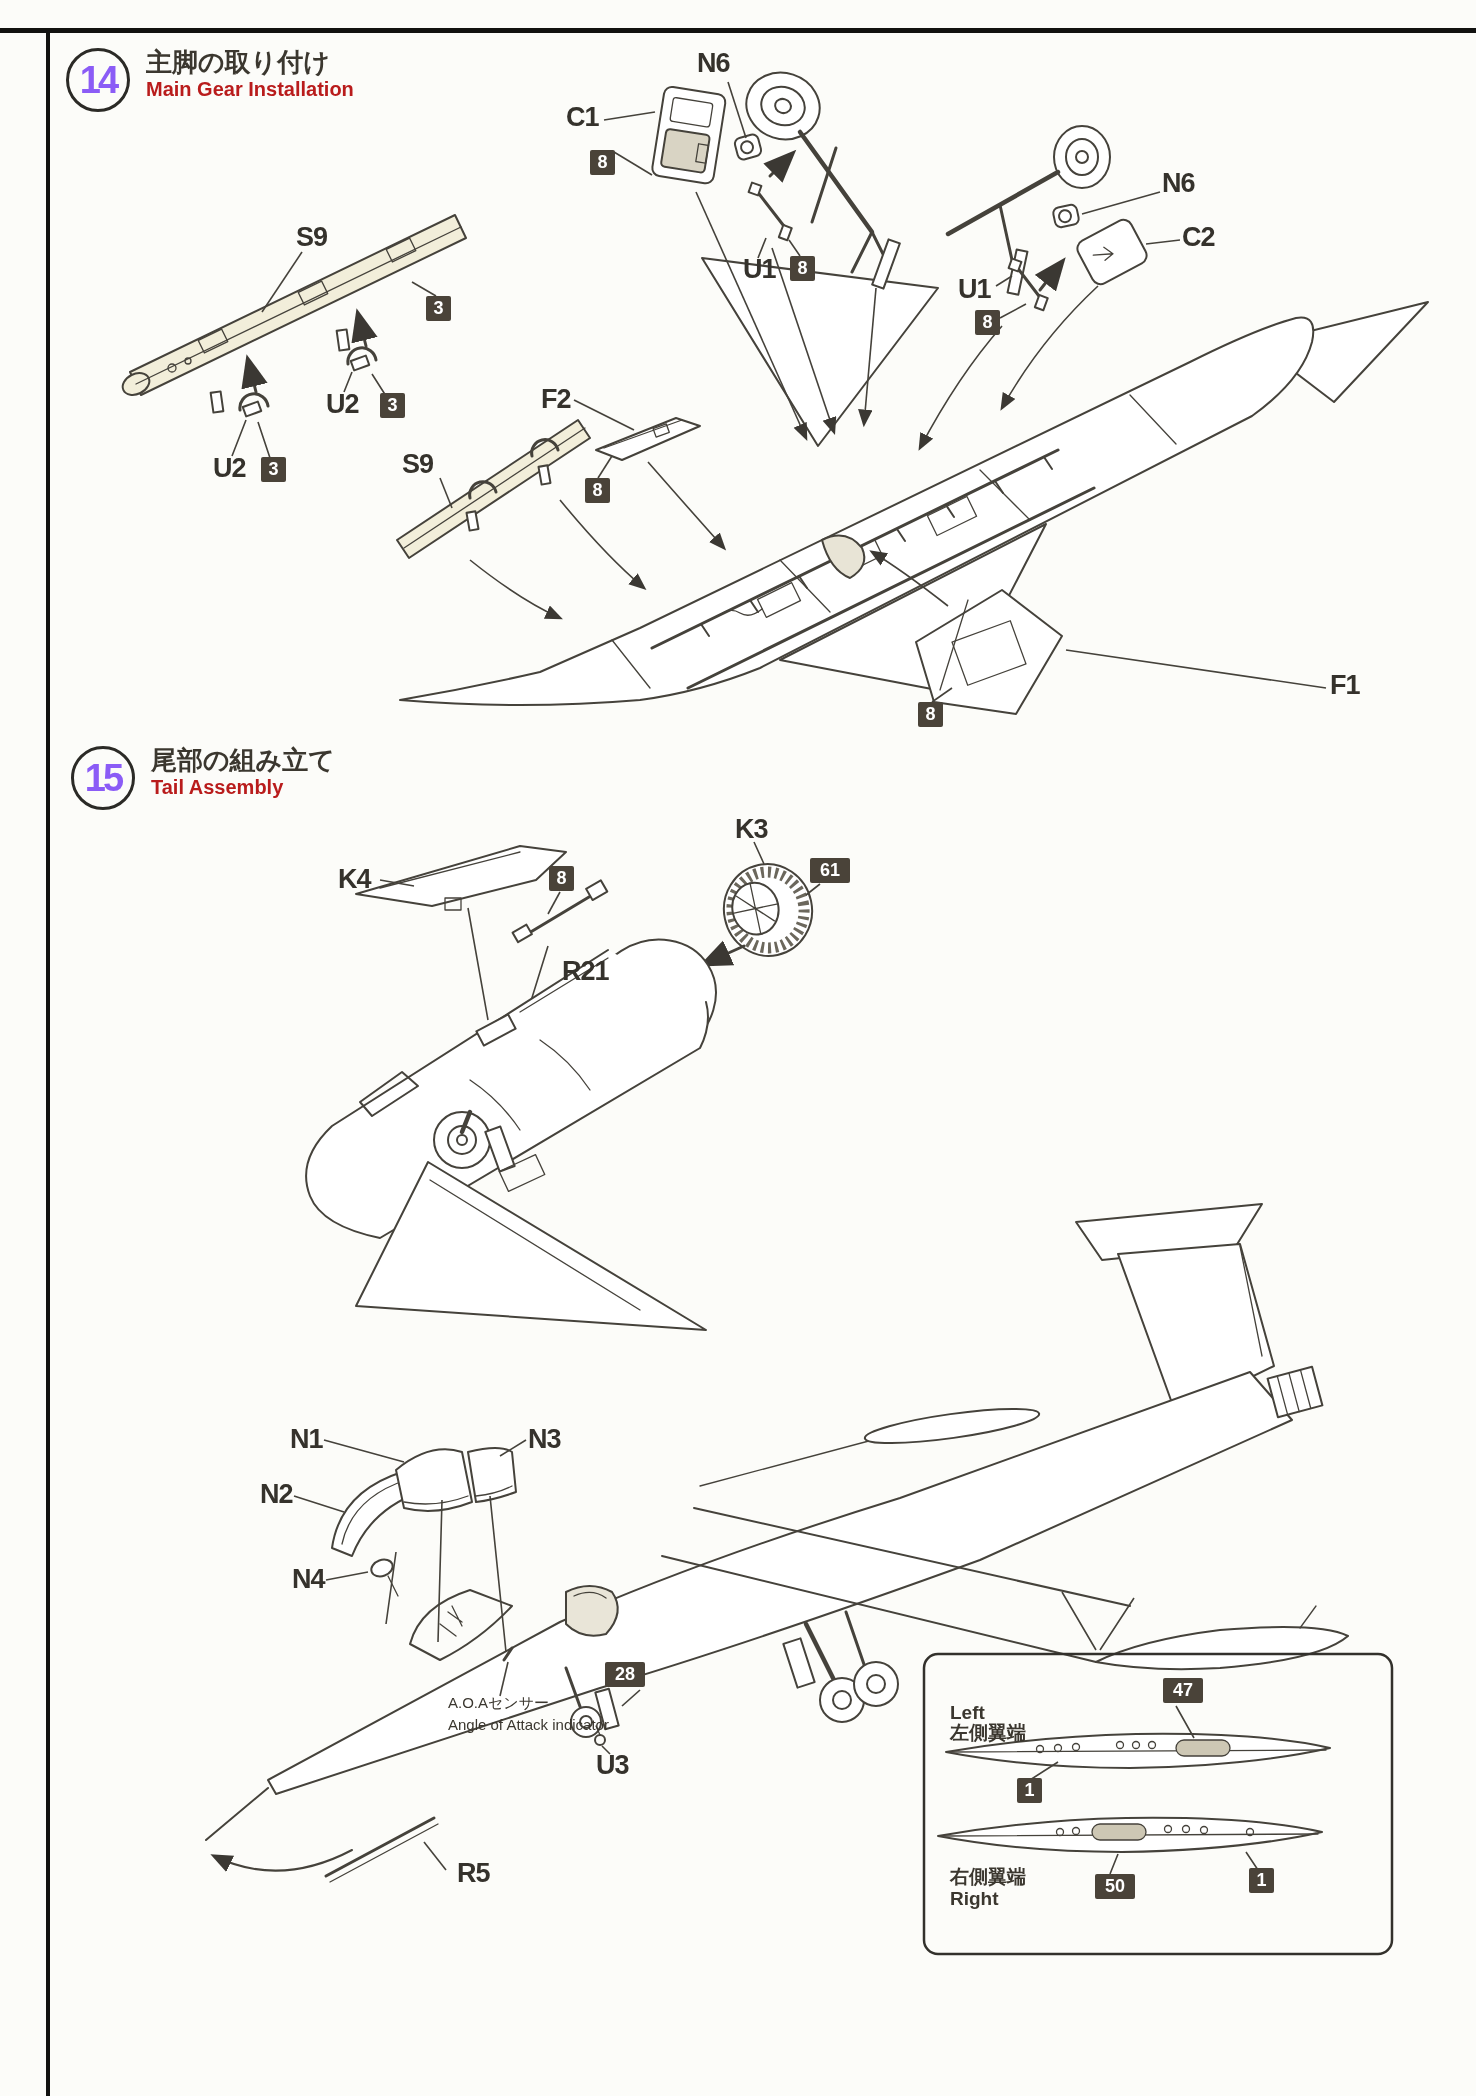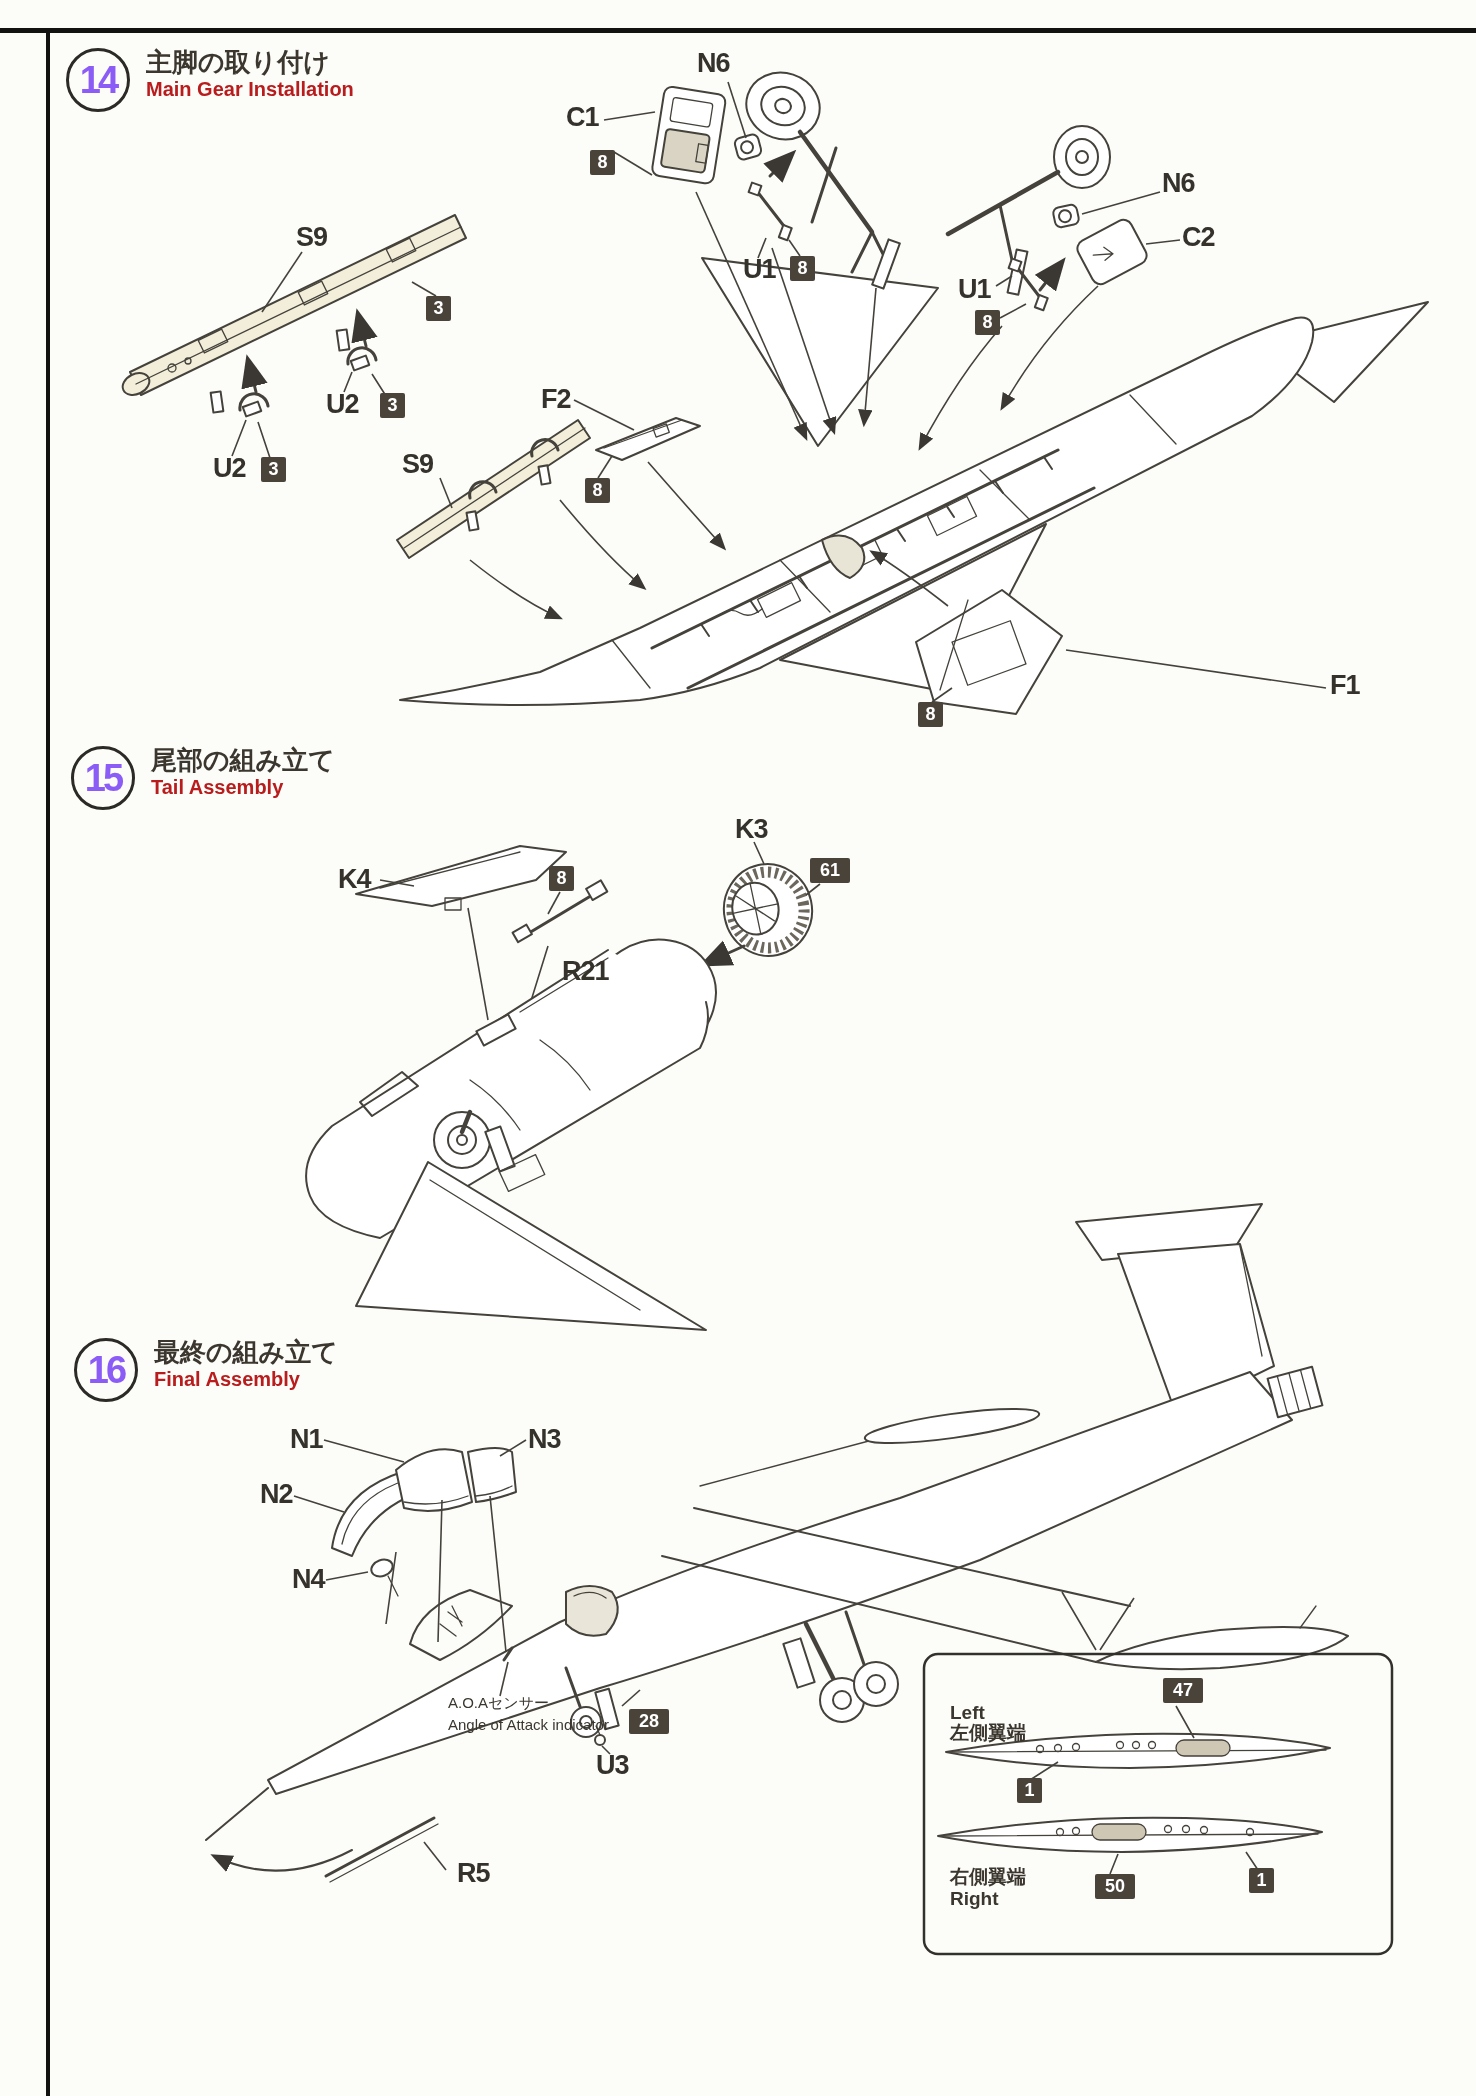--- a/index.html
+++ b/index.html
@@ -317,27 +317,20 @@
       <div class="hdr-en">Main Gear Installation</div>
     </div>
   </div>
   <div class="hdr" style="left:71px;top:746px;">
     <div class="hdr-circle">15</div>
     <div class="hdr-txt">
       <div class="hdr-jp">尾部の組み立て</div>
       <div class="hdr-en">Tail Assembly</div>
     </div>
   </div>
-  <div class="hdr" style="left:74px;top:1338px;">
-    <div class="hdr-circle">16</div>
-    <div class="hdr-txt">
-      <div class="hdr-jp">最終の組み立て</div>
-      <div class="hdr-en">Final Assembly</div>
-    </div>
-  </div>
 
   <span class="plabel" style="left:566px;top:102px;">C1</span>
   <div class="badge" style="left:590px;top:150px;">8</div>
   <span class="plabel" style="left:697px;top:48px;">N6</span>
   <span class="plabel" style="left:743px;top:254px;">U1</span>
   <div class="badge" style="left:790px;top:256px;">8</div>
   <span class="plabel" style="left:1162px;top:168px;">N6</span>
   <span class="plabel" style="left:1182px;top:222px;">C2</span>
   <span class="plabel" style="left:958px;top:274px;">U1</span>
   <div class="badge" style="left:975px;top:310px;">8</div>
@@ -356,21 +349,21 @@
   <span class="plabel" style="left:338px;top:864px;">K4</span>
   <div class="badge" style="left:549px;top:866px;">8</div>
   <span class="plabel" style="left:562px;top:920px;margin-top:36px;">R21</span>
   <span class="plabel" style="left:735px;top:814px;">K3</span>
   <div class="badge wide" style="left:810px;top:858px;">61</div>
 
   <span class="plabel" style="left:290px;top:1424px;">N1</span>
   <span class="plabel" style="left:260px;top:1479px;">N2</span>
   <span class="plabel" style="left:528px;top:1424px;">N3</span>
   <span class="plabel" style="left:292px;top:1564px;">N4</span>
-  <div class="badge wide" style="left:629px;top:1662px;margin-top:47px;">28</div>
+  <div class="badge wide" style="left:605px;top:1662px;">28</div>
   <span class="slabel jp" style="left:448px;top:1694px;">A.O.Aセンサー</span>
   <span class="slabel" style="left:448px;top:1716px;">Angle of Attack indicator</span>
   <span class="plabel" style="left:596px;top:1750px;">U3</span>
   <span class="plabel" style="left:449px;top:1858px;margin-left:8px;">R5</span>
 
   <span class="blabel" style="left:950px;top:1678px;margin-top:42px;">左側翼端</span>
   <span class="blabel" style="left:950px;top:1702px;">Left</span>
   <div class="badge wide" style="left:1163px;top:1678px;">47</div>
   <div class="badge" style="left:1017px;top:1778px;">1</div>
   <span class="blabel" style="left:950px;top:1864px;">右側翼端</span>

